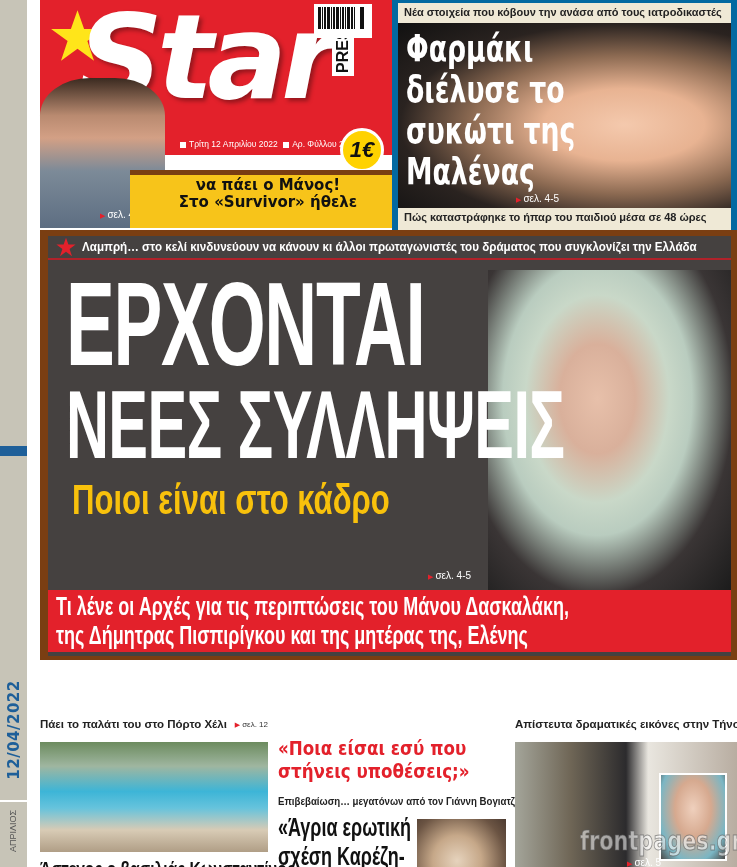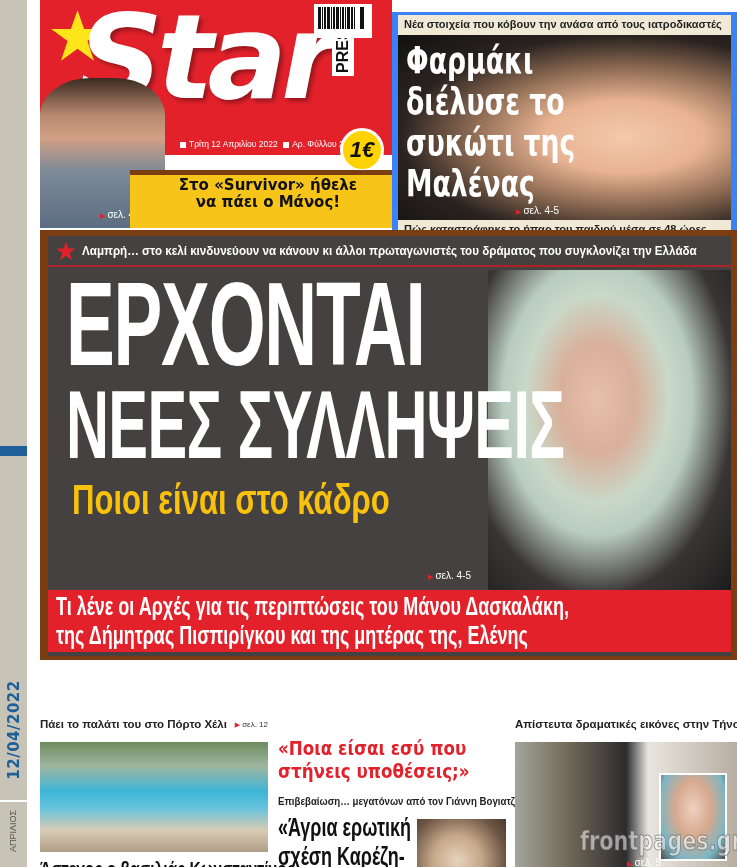--- a/index.html
+++ b/index.html
@@ -28,31 +28,31 @@
   .page-ref { font-size: 10px; color: #fff; white-space: nowrap; }
   .page-ref::before { content: "▶"; color: #e3212b; font-size: 7px; margin-right: 2px; }
 
   .price { position: absolute; left: 340px; top: 128px; width: 44px; height: 44px; border-radius: 50%; background: #ffd200; border: 3px solid #fff; display: flex; align-items: center; justify-content: center; font-weight: 900; font-size: 22px; color: #111; font-style: italic; }
 
   .survivor-box { position: absolute; left: 130px; top: 170px; width: 262px; height: 58px; background: #f7c41a; border-top: 5px solid #7a3e12; padding: 2px 6px 0 20px; text-align: center; }
   .survivor-kicker { font-size: 11.5px; font-weight: bold; color: #222; }
   .survivor-head { font-family: "DejaVu Sans", sans-serif; font-weight: 900; font-size: 15px; line-height: 17px; color: #111; }
 
   
-  .story-top { position: absolute; left: 392px; top: 12px; width: 345px; height: 230px; background: #3b82f6; }
+  .story-top { position: absolute; left: 392px; top: 0; width: 345px; height: 230px; background: #0369a1; }
   .story-top-kicker { position: absolute; left: 6px; top: 3px; width: 333px; height: 20px; background: #efe9d6; font-size: 11px; font-weight: bold; color: #222; padding: 3px 6px; white-space: nowrap; }
   .story-top-photo { position: absolute; left: 6px; top: 23px; width: 333px; height: 185px; background: radial-gradient(ellipse at 68% 55%, #f4c9ad 0%, #e8b392 25%, #8c6a52 48%, #2a2320 70%, #111 100%); }
   .story-top-head { position: absolute; left: 14px; top: 28px; font-family: "DejaVu Sans Condensed","DejaVu Sans", sans-serif; font-weight: 900; font-size: 38px; line-height: 41px; color: #fff; transform: scaleX(.78); transform-origin: left top; white-space: nowrap; }
   .story-top-ref { position: absolute; left: 124px; top: 193px; }
   .story-top-sub { position: absolute; left: 6px; top: 208px; width: 333px; height: 24px; background: #efe9d6; font-size: 11px; font-weight: bold; color: #222; padding: 3px 6px; white-space: nowrap; }
 
   
   .main { position: absolute; left: 40px; top: 230px; width: 697px; height: 430px; background: #7a3e12; }
   .main-inner { position: absolute; left: 8px; top: 6px; width: 683px; height: 420px; background: #454140; }
-  .main-kicker { position: absolute; left: 0; top: 0; width: 683px; height: 31px; border-bottom: 2px solid #b0222a; display: flex; align-items: center; padding-left: 8px; }
+  .main-kicker { position: absolute; left: 0; top: 0; width: 683px; height: 24px; border-bottom: 2px solid #b0222a; display: flex; align-items: center; padding-left: 8px; }
   .main-kicker svg { width: 20px; height: 20px; margin-right: 6px; flex-shrink: 0; }
   .main-kicker span { font-size: 12.5px; font-weight: bold; color: #fff; white-space: nowrap; transform: scaleX(.93); transform-origin: left center; }
   .main-photo { position: absolute; left: 440px; top: 34px; width: 243px; height: 322px; background: radial-gradient(ellipse at 45% 40%, #e7c0aa 0%, #d9b09b 20%, #c9d8c8 38%, #b9ccbf 50%, #3a3535 72%, #1b1b1b 100%); }
   .main-head { position: absolute; left: 18px; top: 32px; font-family: "Liberation Sans Narrow","Liberation Sans", sans-serif; font-weight: 900; color: #fff; white-space: nowrap; transform: scaleX(.62); transform-origin: left top; }
   .main-head .l1 { font-size: 118px; line-height: 112px; letter-spacing: -2px; }
   .main-head .l2 { font-size: 96px; line-height: 90px; letter-spacing: -1px; }
   .main-sub { position: absolute; left: 24px; top: 240px; font-weight: 900; font-size: 42px; color: #f8c10c; white-space: nowrap; transform: scaleX(.74); transform-origin: left top; }
   .main-ref { position: absolute; left: 380px; top: 334px; }
   .main-deck { position: absolute; left: 0; top: 354px; width: 683px; height: 62px; background: #e3212b; padding: 2px 8px; }
   .main-deck div { font-weight: 900; font-size: 25px; line-height: 29px; color: #fff; white-space: nowrap; transform: scaleX(.72); transform-origin: left top; }
@@ -124,22 +124,22 @@
   <div class="issue-line">
     <b></b><span>Τρίτη 12 Απριλίου 2022</span>
     <b style="margin-left:3px"></b><span>Αρ. Φύλλου 2.323</span>
   </div>
 </div>
 <div class="man-photo"></div>
 <div class="page-ref" style="position:absolute;left:100px;top:209px;">σελ. 4-5</div>
 <div class="price">1€</div>
 
 <div class="survivor-box">
+  <div class="survivor-head">να πάει ο Μάνος!</div>
   <div class="survivor-head">Στο «Survivor» ήθελε</div>
-  <div class="survivor-head">να πάει ο Μάνος!</div>
 </div>
 
 <div class="story-top">
   <div class="story-top-kicker">Νέα στοιχεία που κόβουν την ανάσα από τους ιατροδικαστές</div>
   <div class="story-top-photo"></div>
   <div class="story-top-head">
     <div>Φαρμάκι</div>
     <div>διέλυσε το</div>
     <div>συκώτι της</div>
     <div>Μαλένας</div>

